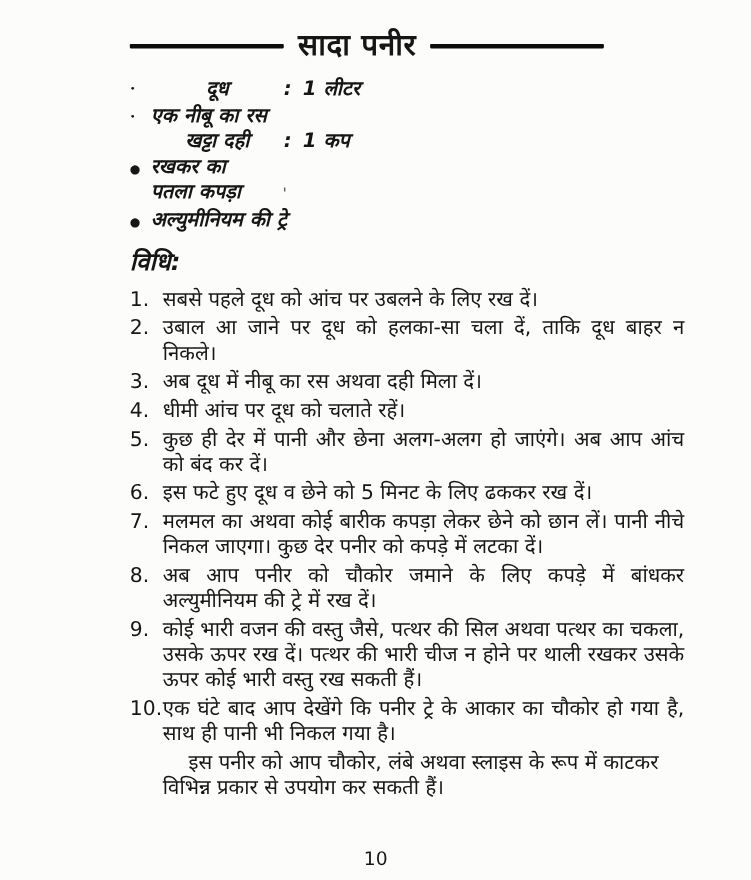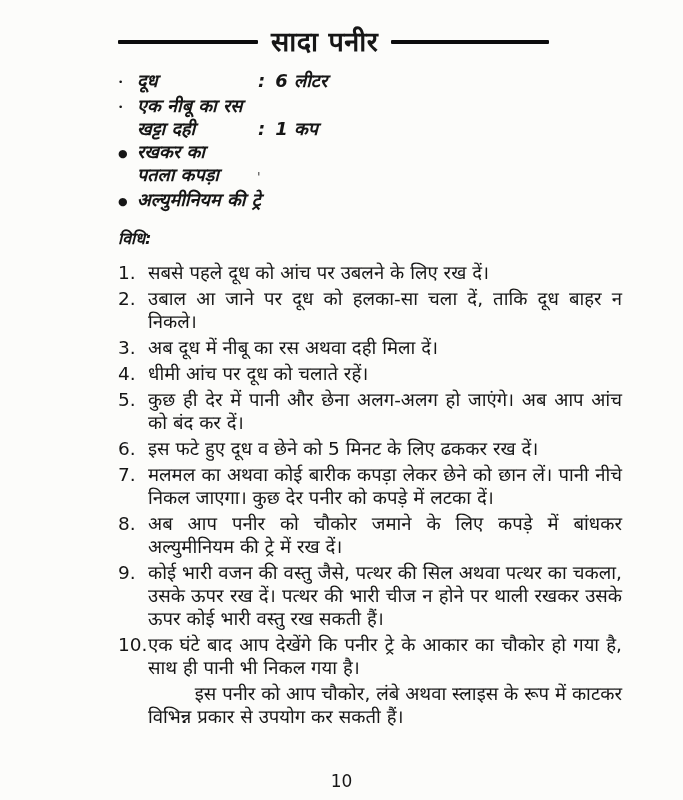--- a/index.html
+++ b/index.html
@@ -17,28 +17,28 @@
   .title-row{display:flex;align-items:center;width:450px;margin-bottom:11px;}
   .rule{height:4px;background:#0c0c0c;border-radius:1px;}
   .rule-left{width:140px;margin-right:13px;}
   .rule-right{width:158px;margin-left:13px;}
   .title{font-size:27px;font-weight:bold;white-space:nowrap;letter-spacing:.5px;line-height:32px;}
   .ing-heading{font-size:21px;font-weight:bold;font-style:italic;line-height:26px;margin-bottom:6px;}
   .ing-item{display:flex;}
   .marker{width:19px;flex-shrink:0;font-size:11px;line-height:23px;padding-top:2px;}
   .marker.small{font-size:9px;}
   .ing-lines{font-weight:bold;font-style:italic;font-size:18px;line-height:23px;}
-  .ing-name{display:inline-block;width:121px;}
+  .ing-name{display:inline-block;width:121px;text-align:center;}
   .colon{display:inline-block;margin-right:10px;}
   .artifact{font-weight:normal;font-style:normal;font-size:13px;color:#444;margin-left:38px;}
-  .method-heading{font-size:16px;font-weight:bold;font-style:italic;line-height:27px;margin:12px 0 9px;}
+  .method-heading{font-size:22px;font-weight:bold;font-style:italic;line-height:27px;margin:12px 0 9px;}
   .step{display:flex;font-size:18.5px;line-height:23px;margin-bottom:3px;}
   .step-num{width:30px;flex-shrink:0;}
   .step-text{flex:1;text-align:justify;text-align-last:left;}
-  .step.closing .step-text{text-align:right;}
+  .step.closing .step-text{text-align:center;}
   .page-number{
     position:absolute;left:0;top:771px;width:683px;
     text-align:center;font-size:17px;line-height:20px;
   }
 </style>
 </head>
 <body>
 
 <div class="page">
   <div class="content">
@@ -49,21 +49,21 @@
       <span class="rule rule-right"></span>
     </div>
 
 
     <div class="ing-list">
 
       <div class="ing-item">
         <span class="marker small">•</span>
         <div class="ing-lines">
           <div>
-            <span class="ing-name">दूध</span><span class="colon">:</span><span class="qty">6 लीटर</span>
+            <span class="ing-name">दूध</span><span class="colon">:</span><span class="qty">1 लीटर</span>
           </div>
         </div>
       </div>
 
       <div class="ing-item">
         <span class="marker small">•</span>
         <div class="ing-lines">
           <div>एक नीबू का रस</div>
           <div>
             <span class="ing-name">खट्टा दही</span><span class="colon">:</span><span class="qty">1 कप</span>

